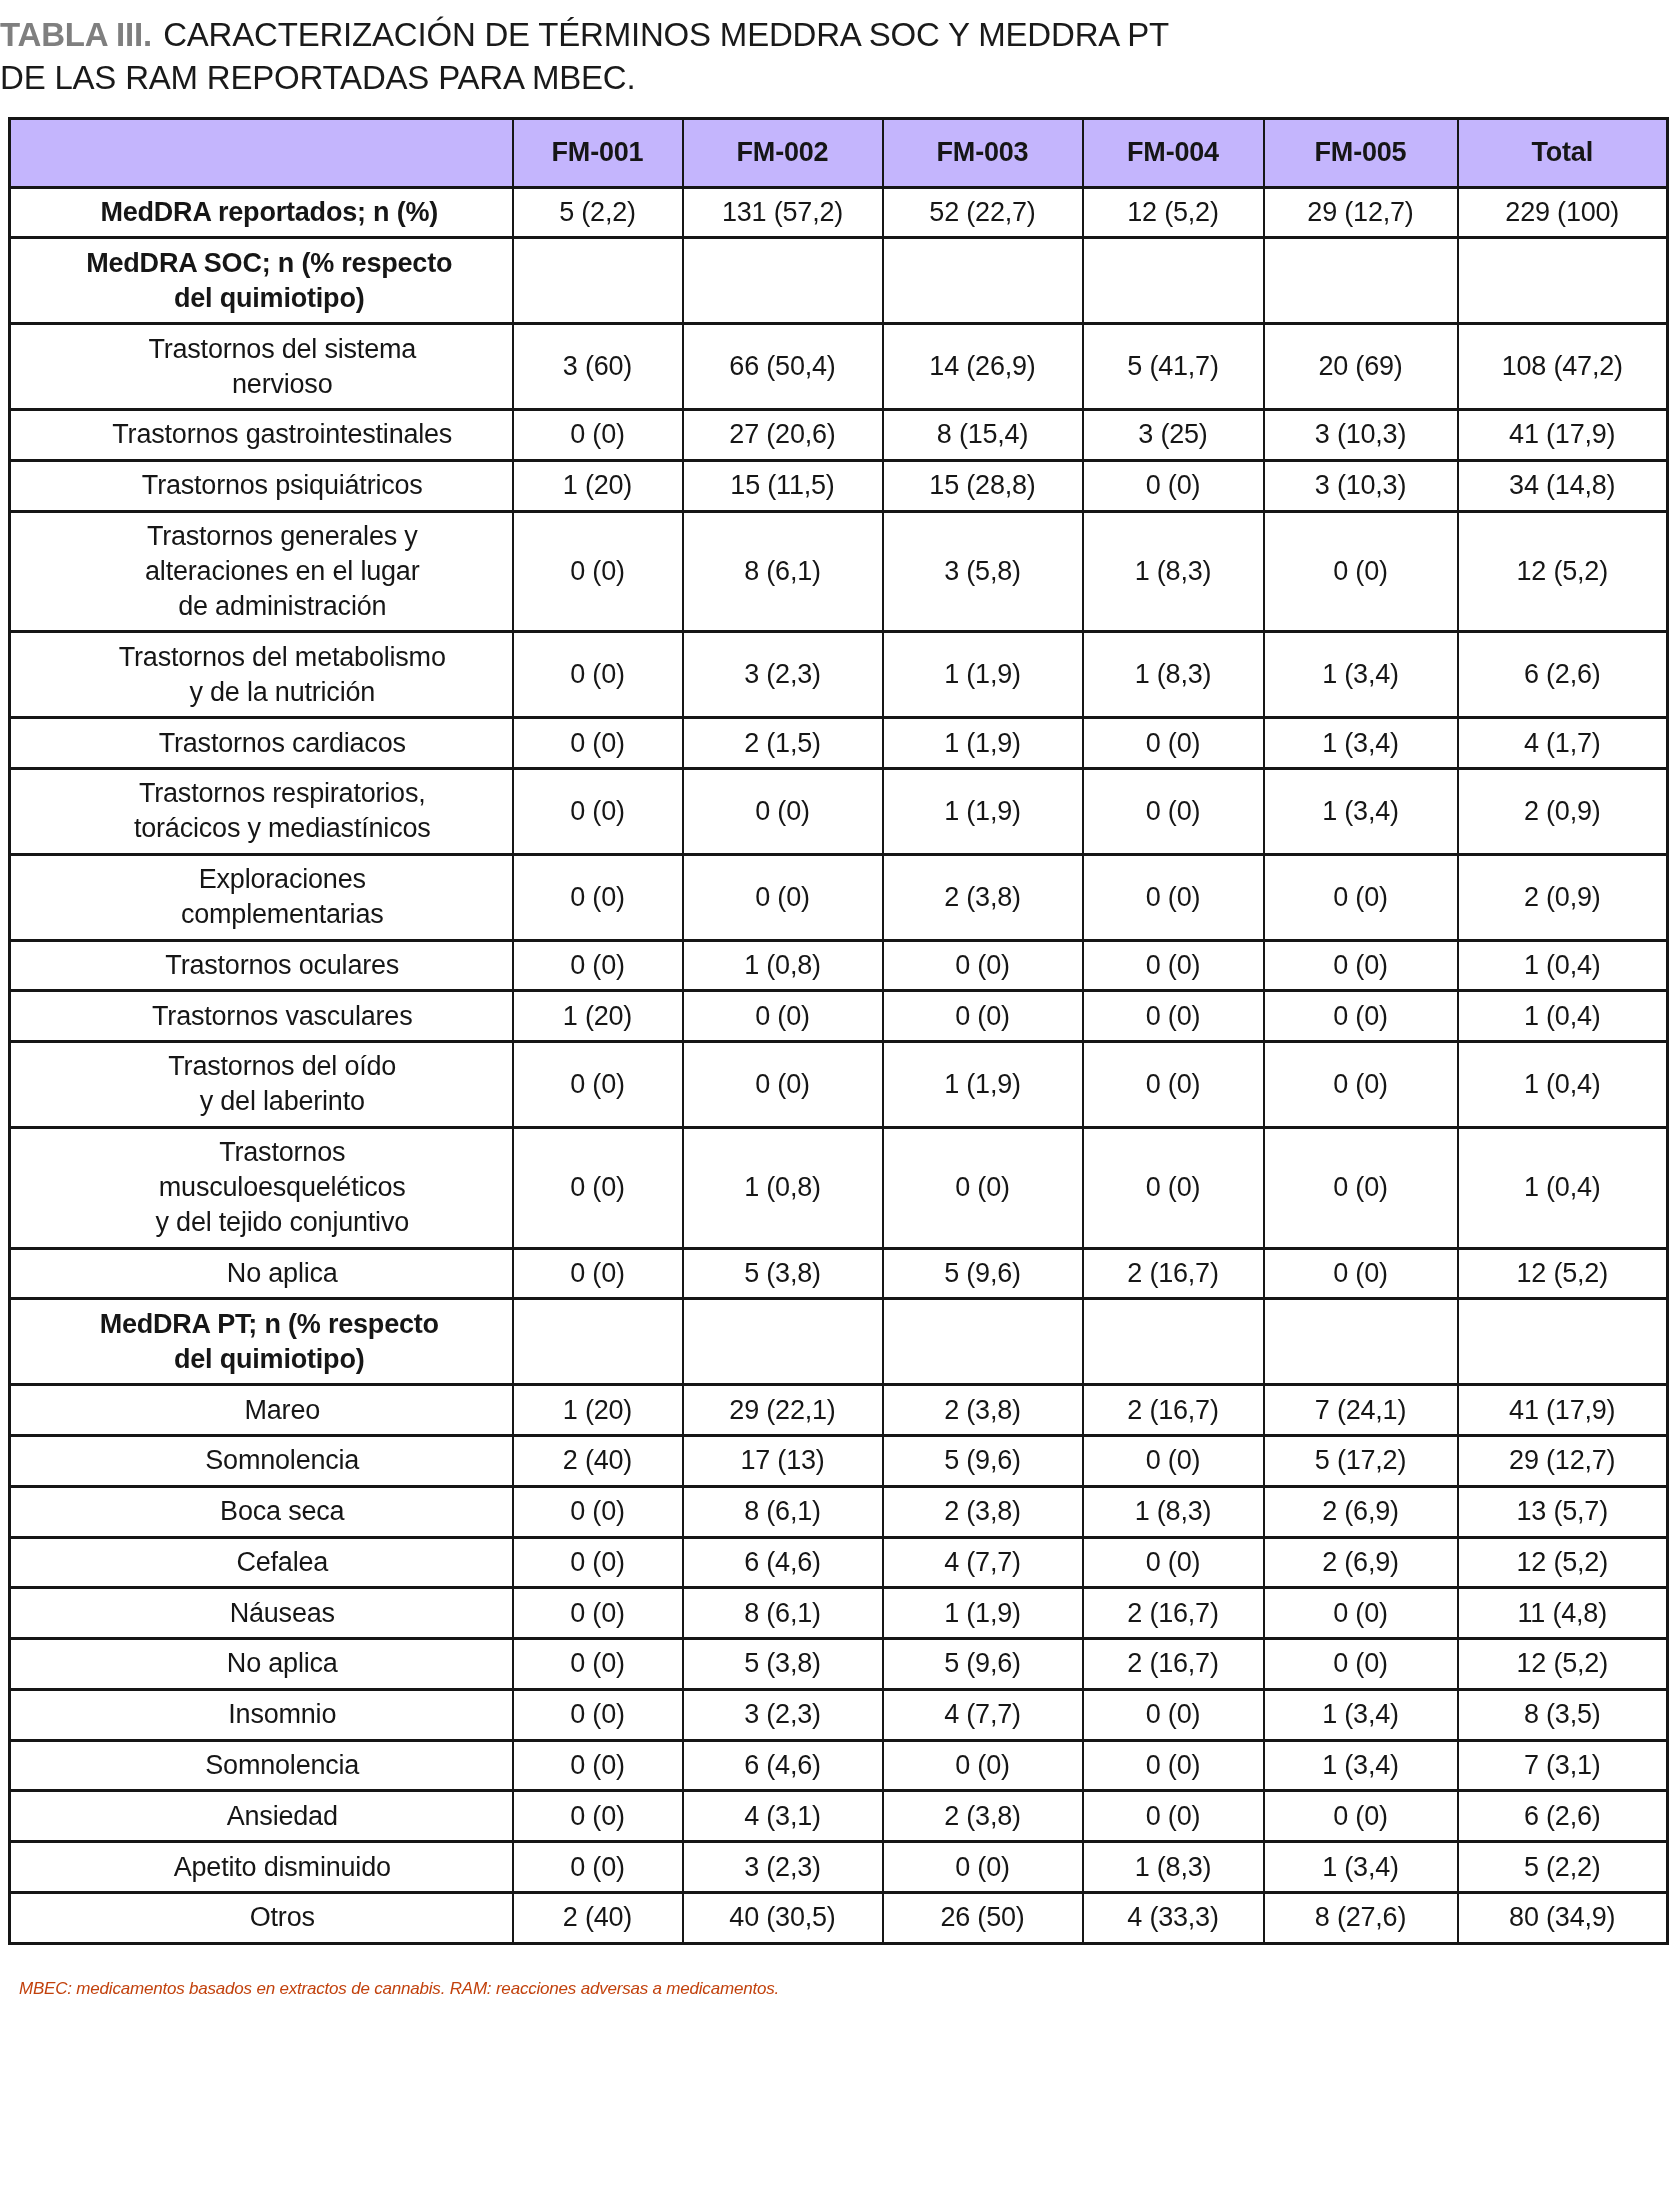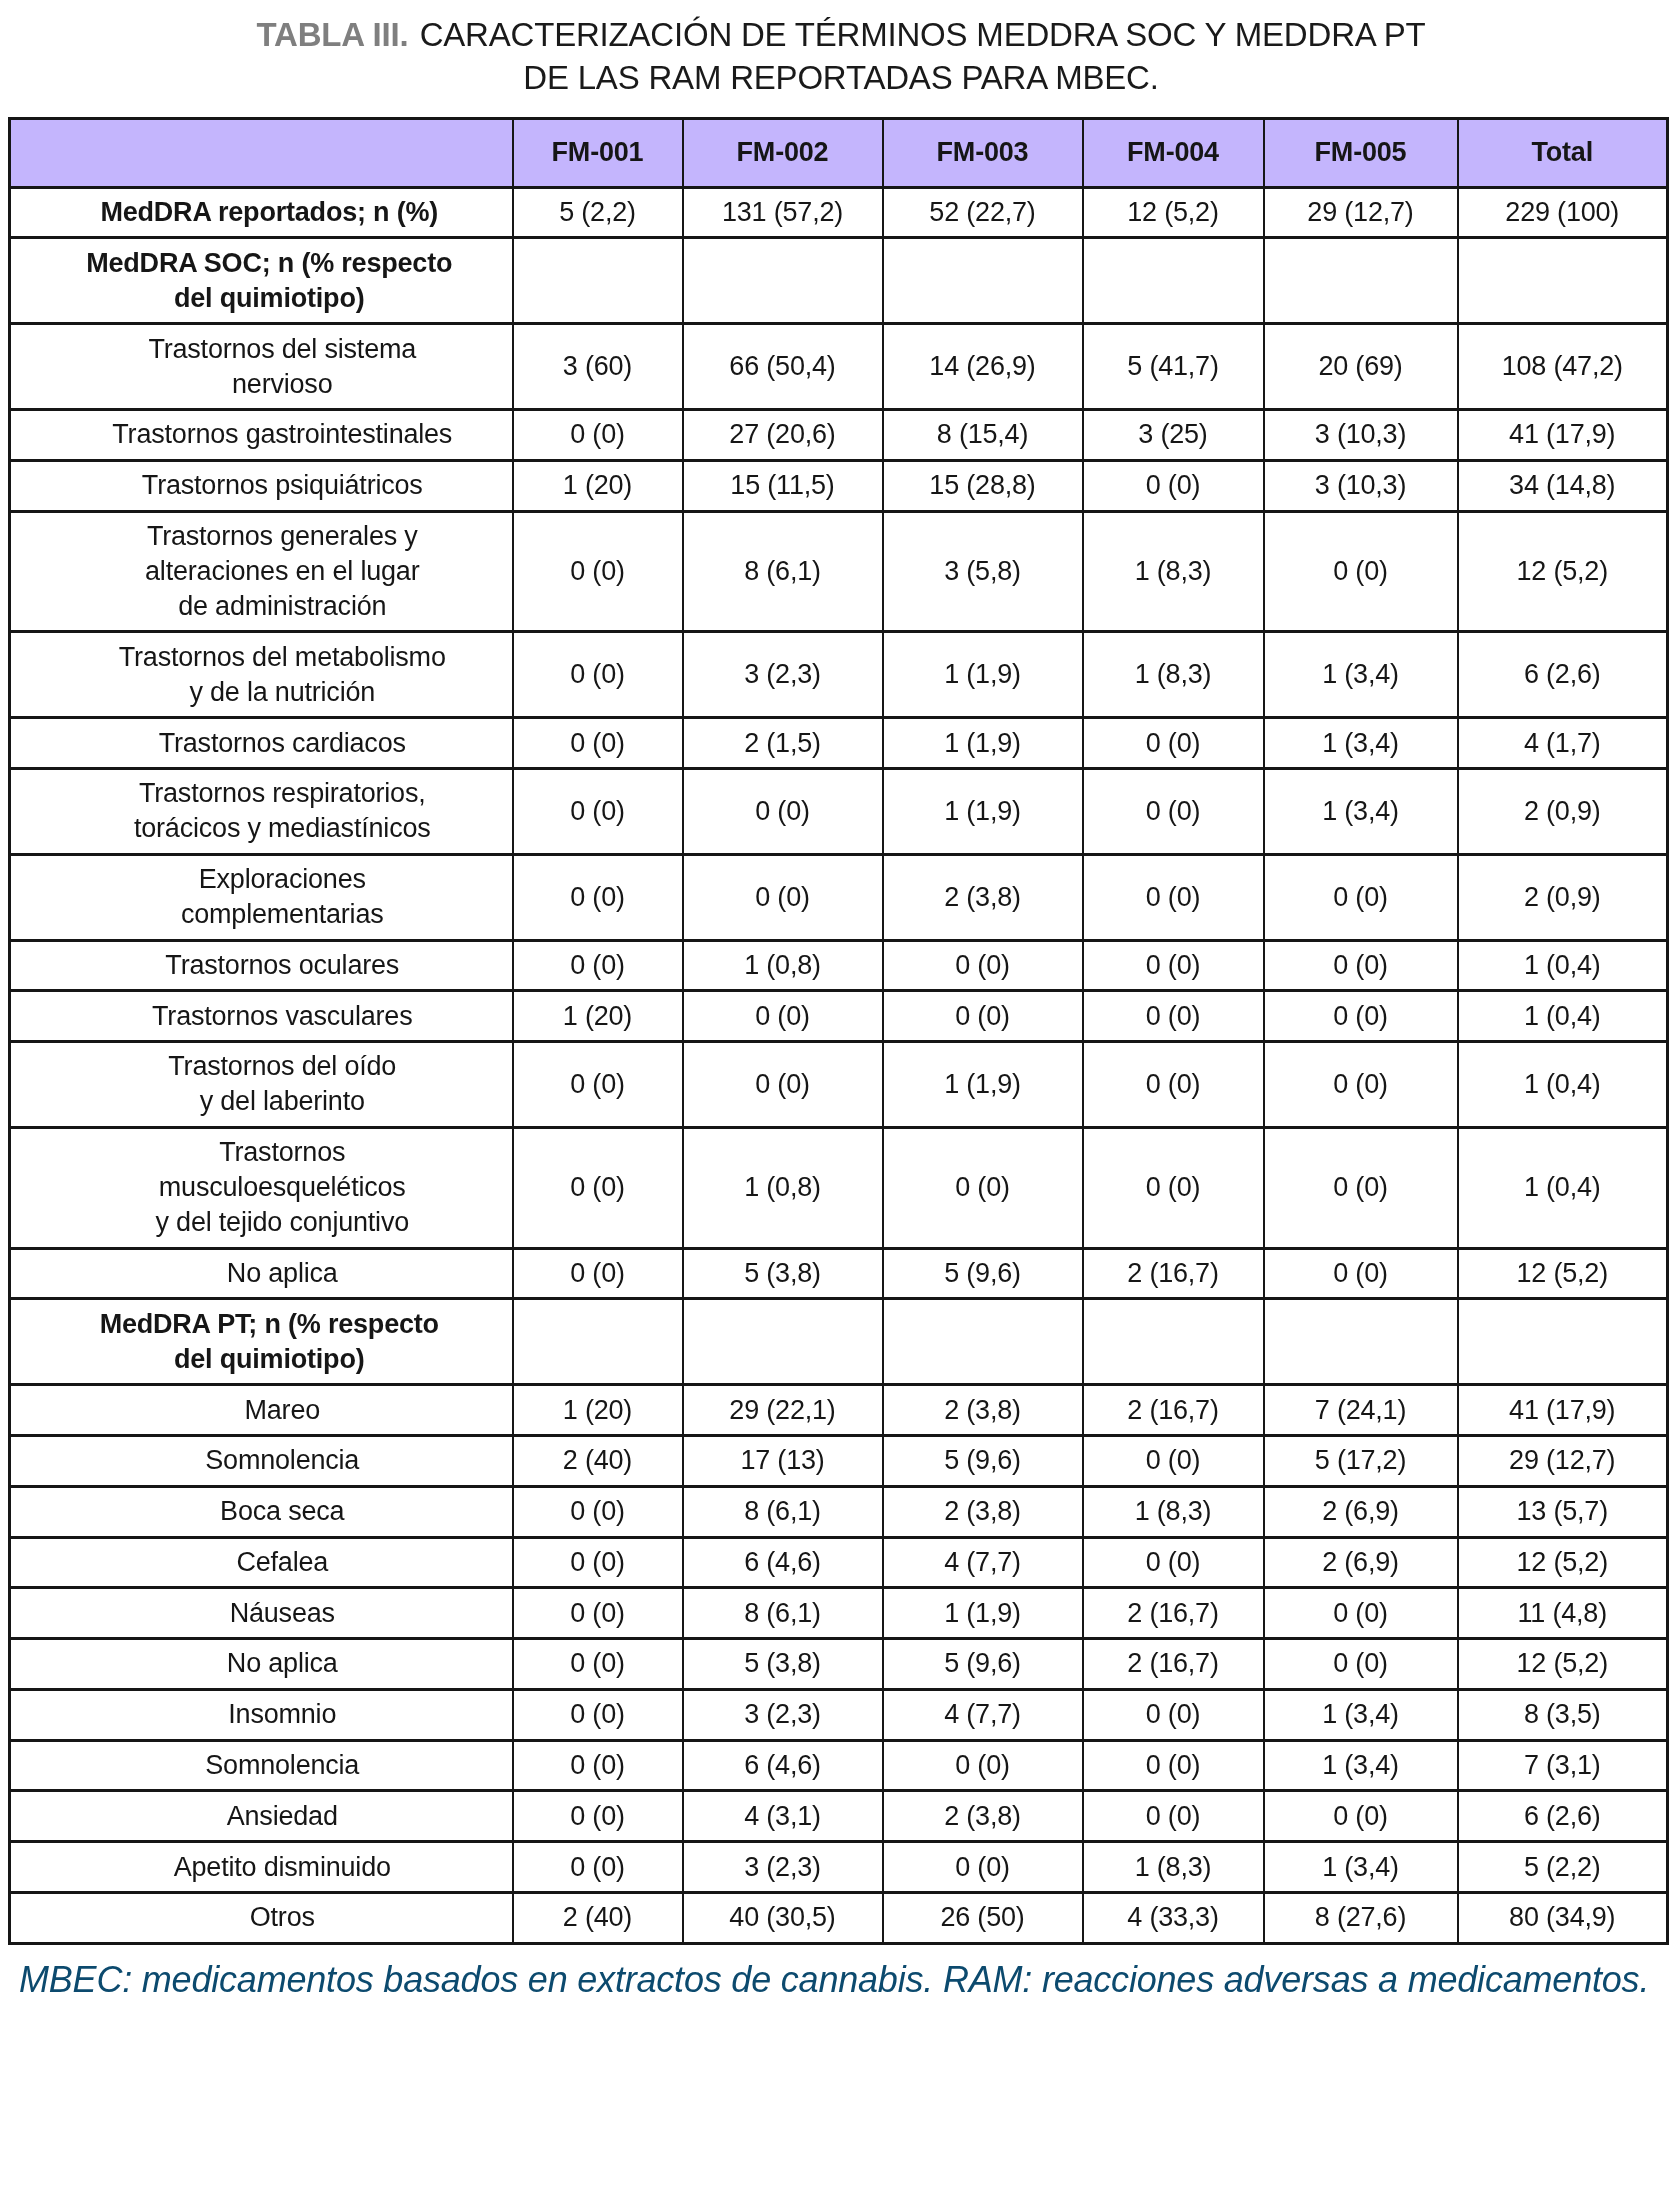--- a/index.html
+++ b/index.html
@@ -10,26 +10,24 @@
   body {
     width: 1674px;
     height: 2205px;
     overflow: hidden;
     font-family: "Liberation Sans", "DejaVu Sans", sans-serif;
     color: #161616;
     letter-spacing: -0.2px;
   }
   .title {
     margin-top: 13px;
-    text-align: center;
     font-size: 33px;
     line-height: 43px;
     color: #1a1a1a;
     font-weight: normal;
-    padding-left: 8px;
   }
   .title .title-label {
     color: #7f7f7f;
     font-weight: bold;
     margin-right: 11.2px;
   }
   table.meddra {
     border-collapse: collapse;
     table-layout: fixed;
     width: 1658px;
@@ -61,23 +59,23 @@
   td.lbl.section {
     font-weight: bold;
     padding-left: 24px;
   }
   td.val {
     text-align: center;
     padding: 6.4px 3.2px;
   }
   .footnote {
     font-style: italic;
-    font-size: 36px;
-    margin: 14px 16px 0 19px;
-    color: #0c4a6e;
+    font-size: 17px;
+    margin: 34px 16px 0 19px;
+    color: #c2410c;
   }
 </style>
 </head>
 <body>
 
 <div class="title">
   <div>
     <span class="title-label">TABLA III.</span><span>CARACTERIZACIÓN DE TÉRMINOS MEDDRA SOC Y MEDDRA PT</span>
   </div>
   <div>DE LAS RAM REPORTADAS PARA MBEC.</div>

